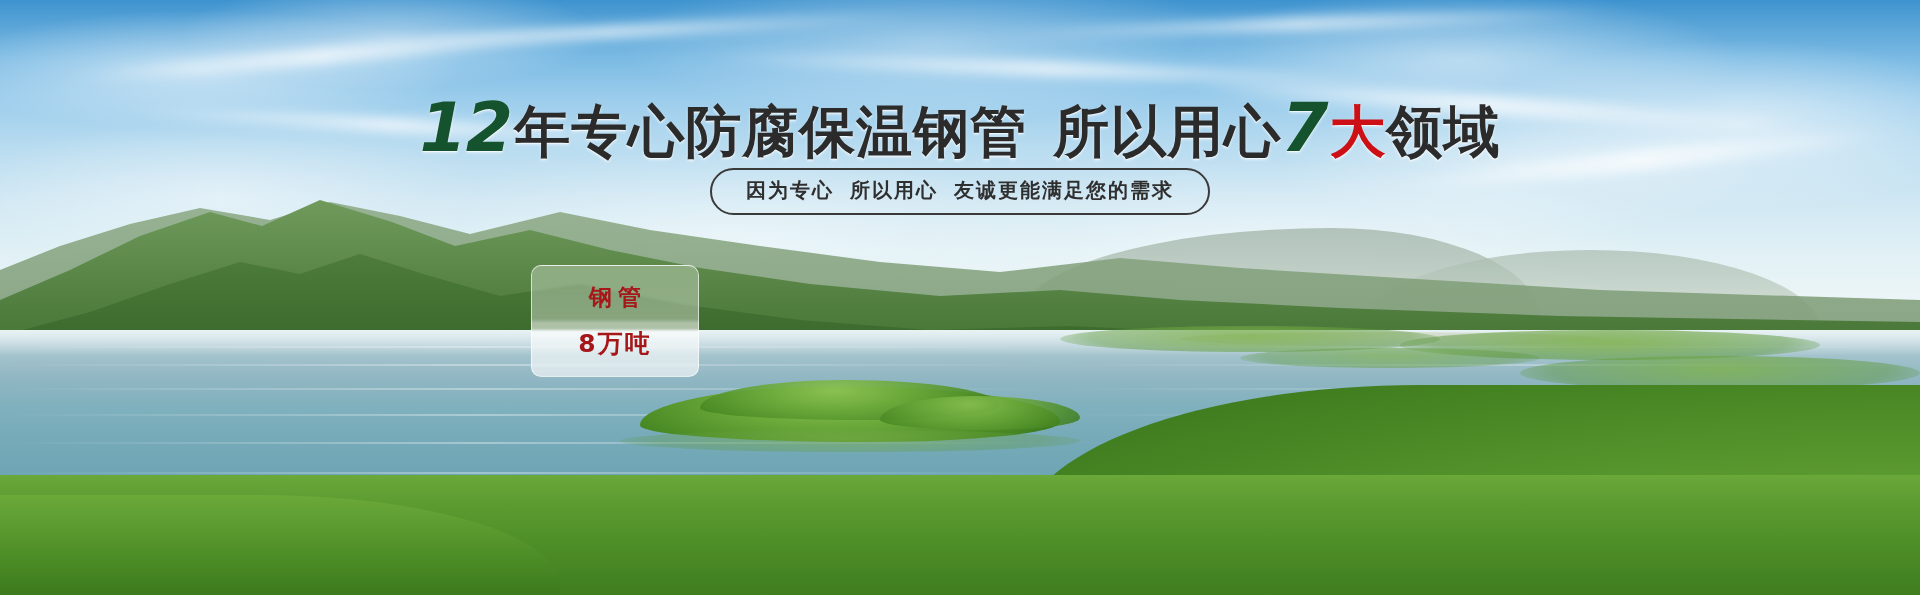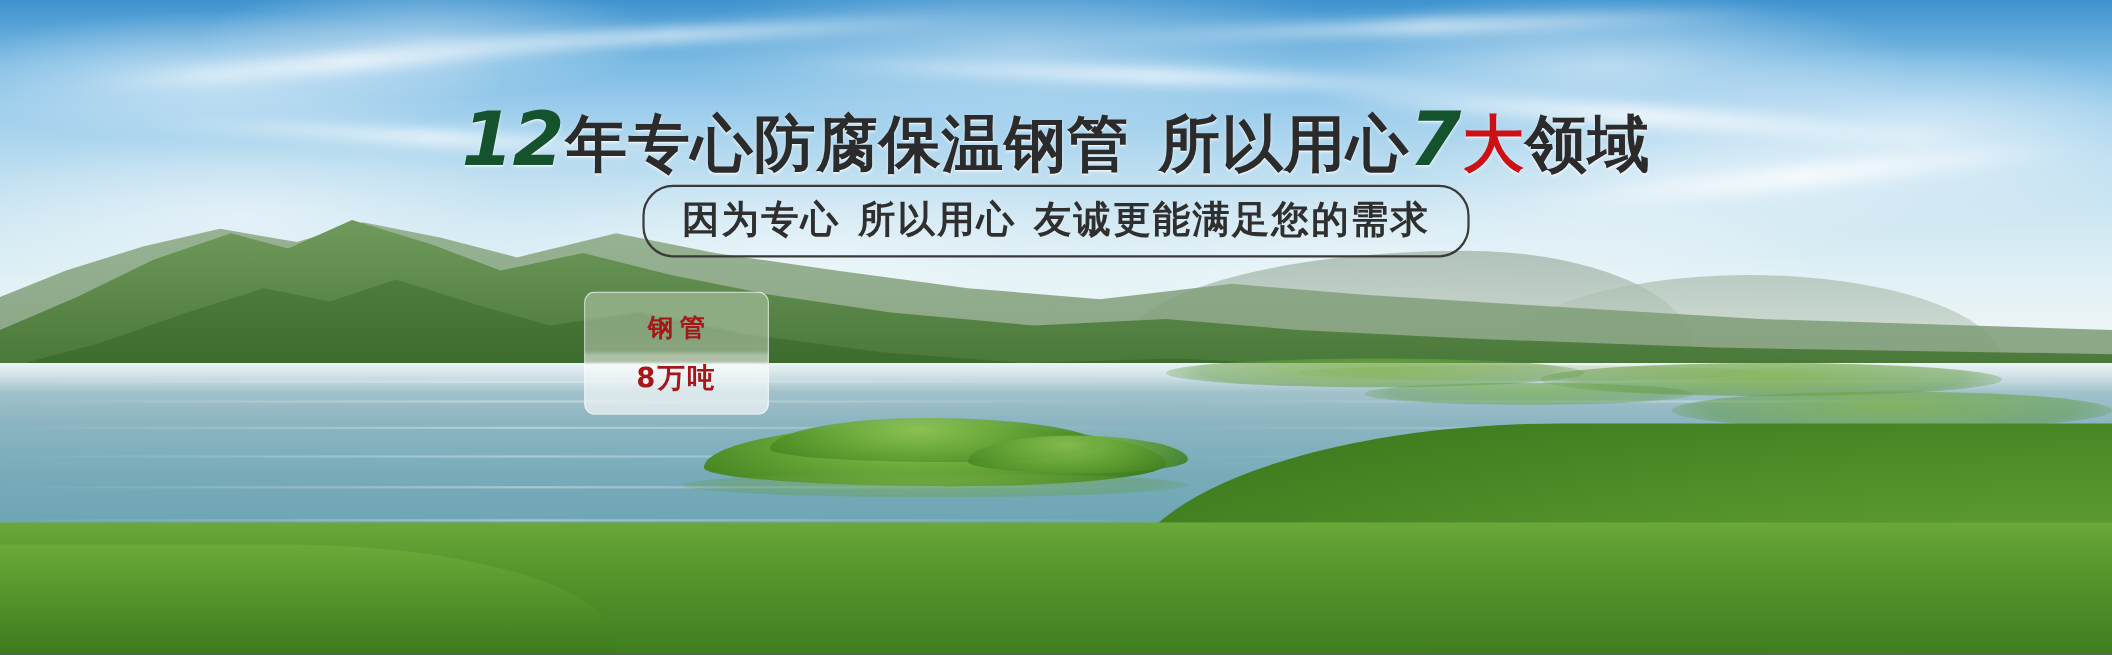--- a/index.html
+++ b/index.html
@@ -123,21 +123,21 @@
 
   .subtitle-wrap{
     position:absolute;top:168px;left:0;width:1920px;text-align:center;
   }
   .subtitle{
     display:inline-block;
     border:2px solid #3a3a3a;
     border-radius:28px;
     padding:7px 34px 9px 34px;
     font-family:"DejaVu Sans","Liberation Sans",sans-serif;
-    font-size:34px;
+    font-size:20px;
     font-weight:bold;
     color:#2f2f2f;
     letter-spacing:2px;
     white-space:nowrap;
     background:transparent;
   }
   .subtitle .sp{display:inline-block;width:16px;}
 
   
   .cards{

